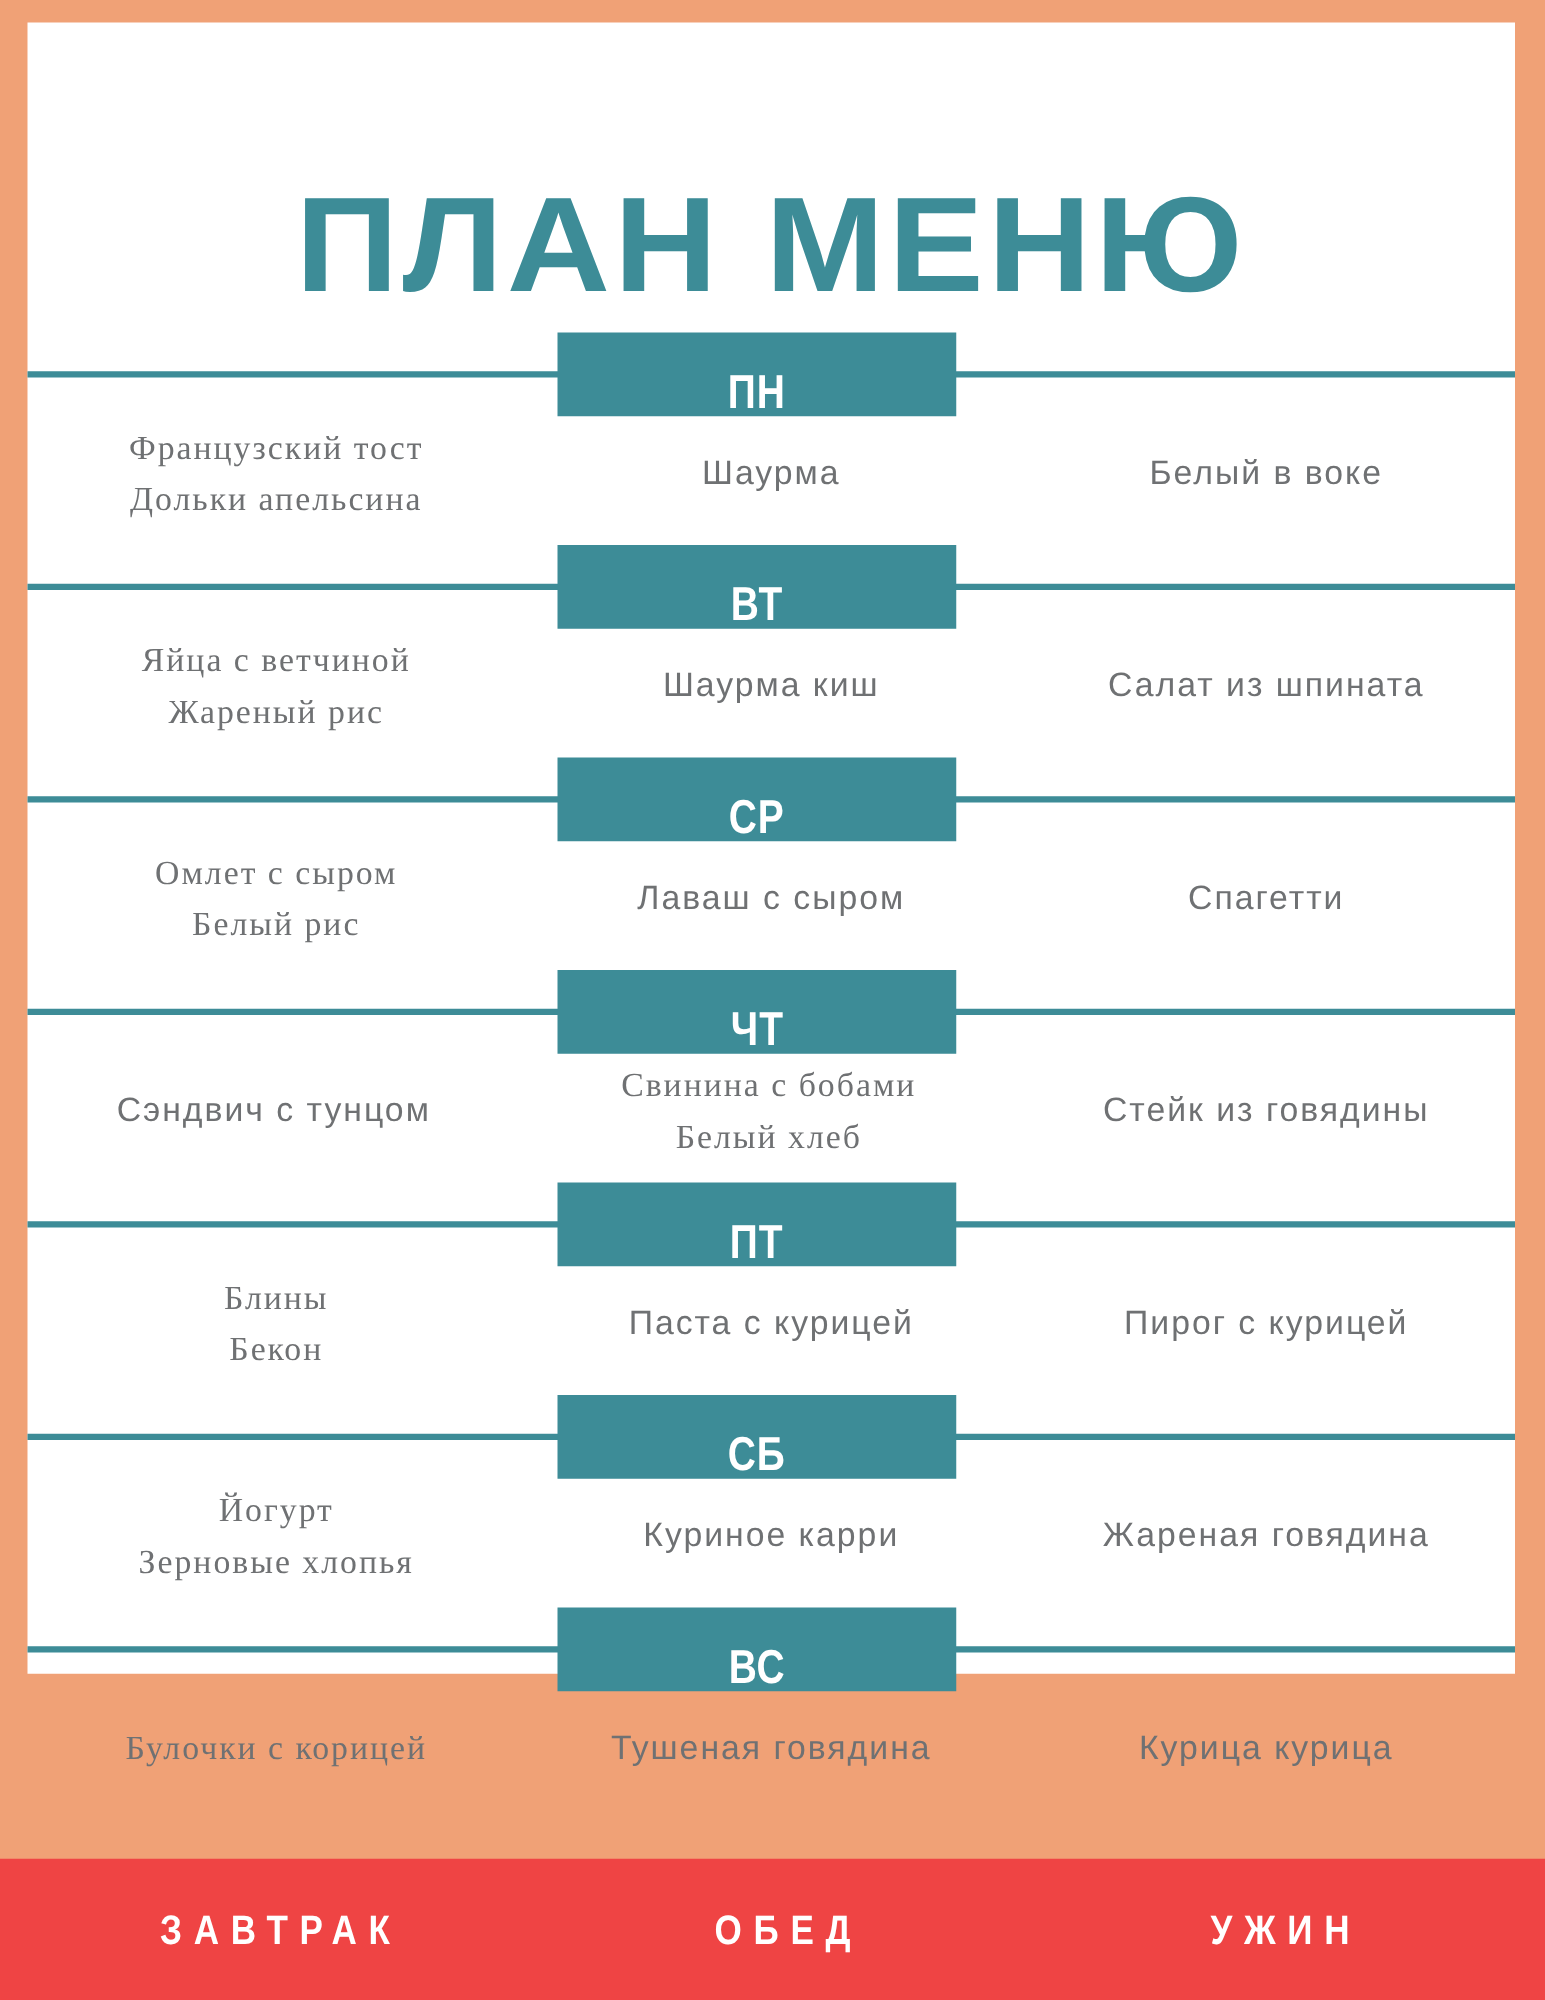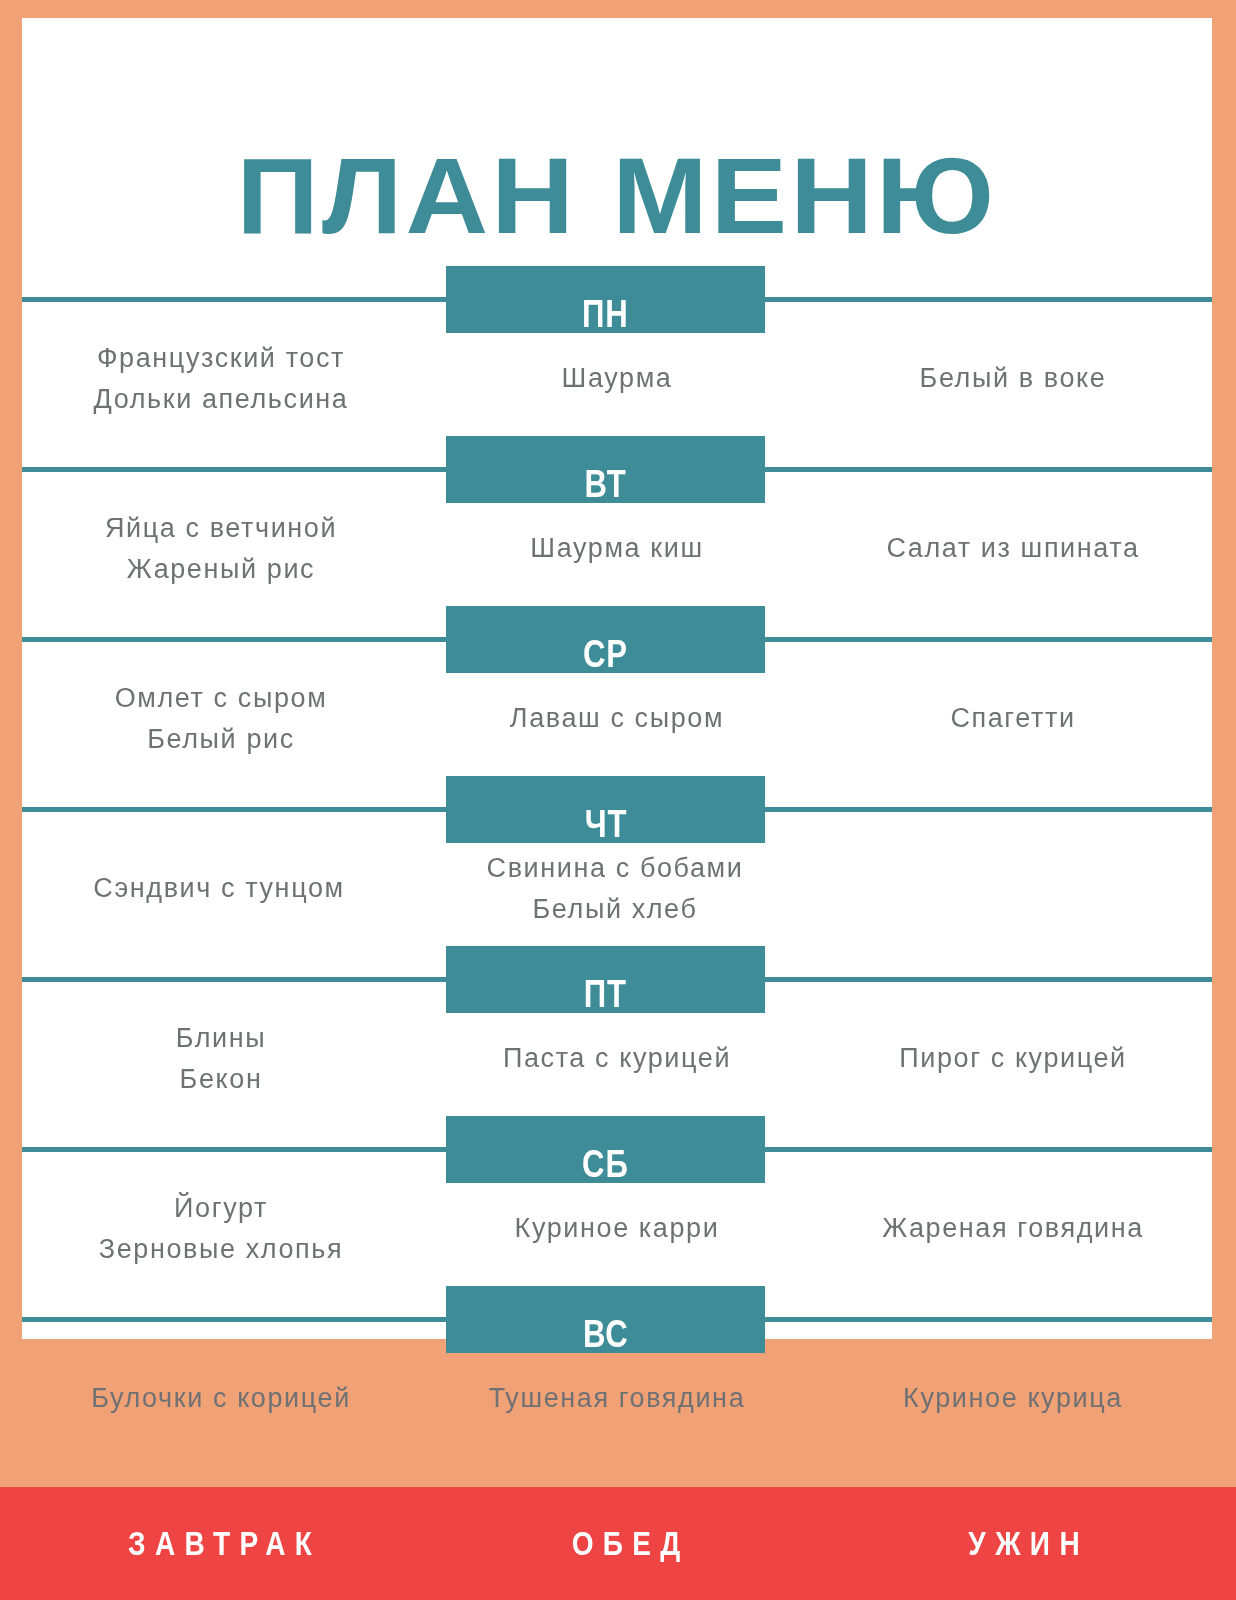--- a/index.html
+++ b/index.html
@@ -109,21 +109,21 @@
   .meal-cell {
     width: 396px;
     text-align: center;
     font-size: 27px;
     line-height: 41px;
     color: #6F7173;
     font-weight: 300;
     letter-spacing: 1.6px;
     white-space: pre-line;
   }
-  .meal-cell.breakfast { width: 398px; }
+  .meal-cell.breakfast { width: 398px; font-family: Liberation Serif, serif; }
   .meal-cell.lunch { width: 394px; }
   .meal-cell.dinner { width: 398px; }
   .meals .meal-cell.single { padding-top: 20px; }
 
   
   #footer {
     position: absolute;
     left: 0;
     bottom: 0;
     width: 1236px;
@@ -196,20 +196,21 @@
         </div>
         <div class="day-row">
           <div class="rule"></div>
           <div class="day-badge">
             <span class="day-badge-label">ЧТ</span>
           </div>
           <div class="meals">
             <div class="meal-cell lunch single">Сэндвич с тунцом</div>
             <div class="meal-cell breakfast">Свинина с бобами
 Белый хлеб</div>
+            <div class="meal-cell dinner single">Стейк из говядины</div>
           </div>
         </div>
         <div class="day-row">
           <div class="rule"></div>
           <div class="day-badge">
             <span class="day-badge-label">ПТ</span>
           </div>
           <div class="meals">
             <div class="meal-cell breakfast">Блины
 Бекон</div>
@@ -230,21 +231,21 @@
           </div>
         </div>
         <div class="day-row">
           <div class="rule"></div>
           <div class="day-badge">
             <span class="day-badge-label">ВС</span>
           </div>
           <div class="meals">
             <div class="meal-cell breakfast single">Булочки с корицей</div>
             <div class="meal-cell lunch single">Тушеная говядина</div>
-            <div class="meal-cell dinner single">Куриное курица</div>
+            <div class="meal-cell dinner single">Курица курица</div>
           </div>
         </div>
       </div>
 
   </div>
 
   <div id="footer">
     <div class="footer-cell" id="footer-breakfast">ЗАВТРАК</div>
     <div class="footer-cell" id="footer-lunch">ОБЕД</div>
     <div class="footer-cell" id="footer-dinner">УЖИН</div>

